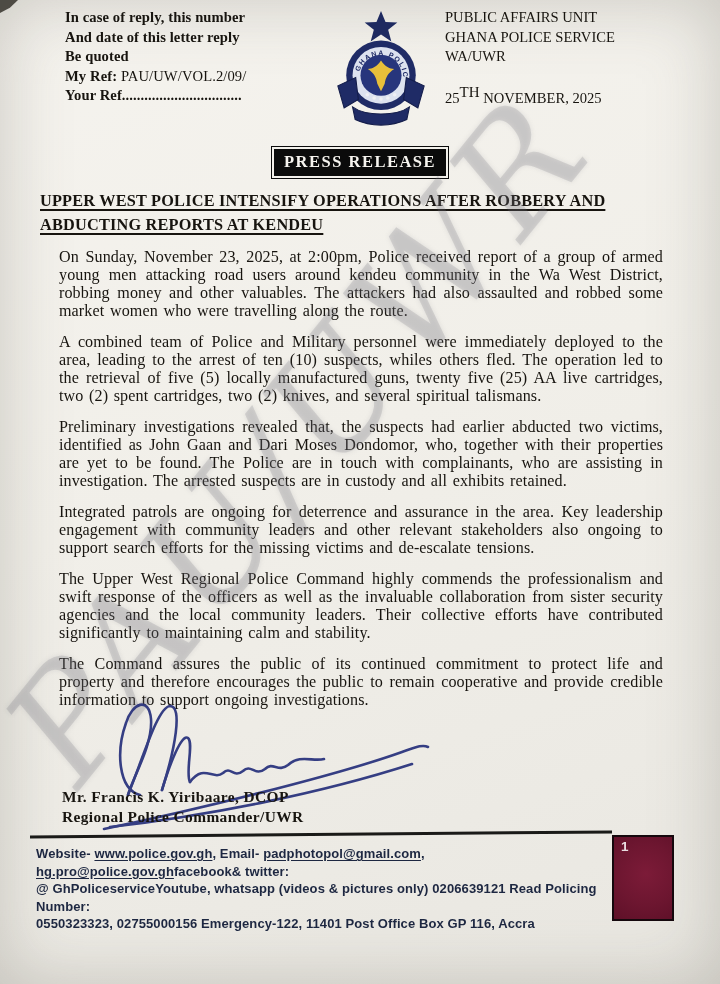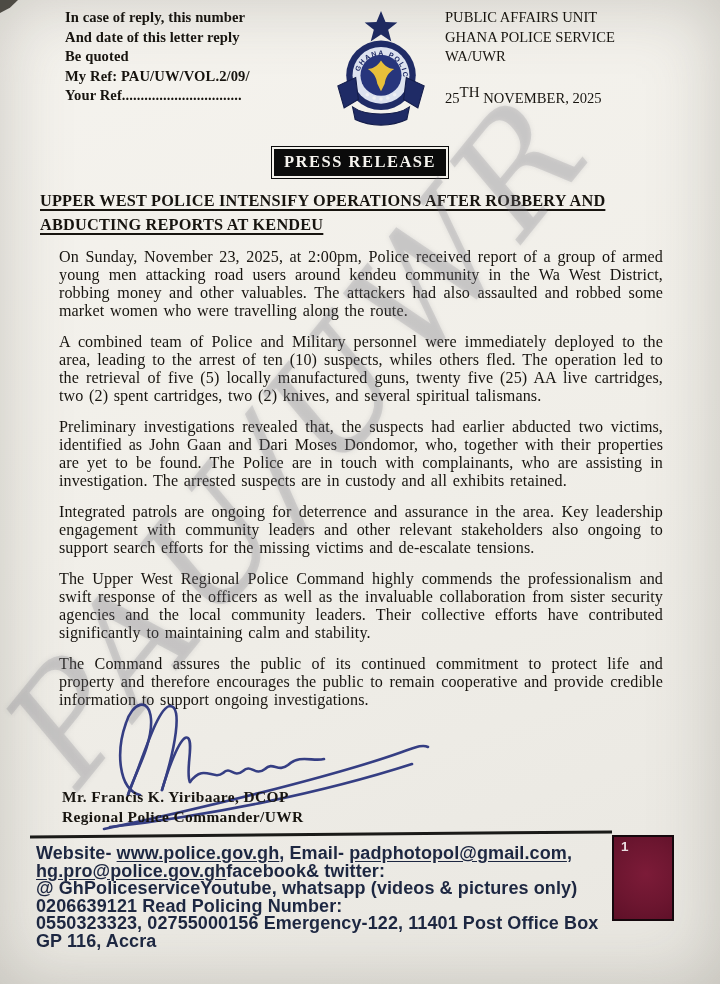--- a/index.html
+++ b/index.html
@@ -14,21 +14,21 @@
     clip-path:polygon(0 0,100% 0,55% 60%,0 100%);opacity:.85;}
   .watermark{
     position:absolute;left:-28px;top:705px;transform:rotate(-51deg);transform-origin:0 0;
     font:italic 400 148px "DejaVu Serif",serif;color:rgba(108,110,118,.20);
     letter-spacing:10px;white-space:nowrap;pointer-events:none;text-shadow:0 0 5px rgba(108,110,118,.15);
   }
   
   .header{position:relative;display:flex;justify-content:center;padding:8px 36px 0 40px;}
   .ref-block{width:252px;font-size:14.6px;line-height:19.5px;font-weight:700;letter-spacing:.1px;}
   .ref-line{white-space:nowrap;}
-  .ref-strong{font-weight:700;margin-top:29px;}
+  .ref-strong{font-weight:400;margin-top:29px;}
   .logo-wrap{width:128px;margin-top:2px;flex:0 0 auto;}
   .unit-block{width:214px;font-size:14.6px;line-height:19.5px;font-weight:400;}
   .date-line{margin-top:16px;white-space:nowrap;}
   .date-line sup{font-size:15px;}
   
   .badge-row{text-align:center;margin-top:17px;}
   .press-badge{
     display:inline-block;background:#0b0b0b;color:#f6f4ef;
     font-weight:800;font-size:16.5px;letter-spacing:1.5px;
     padding:2px 9px 3px 9px;border:1px solid #0b0b0b;outline:1px solid #0b0b0b;outline-offset:2px;
@@ -40,21 +40,21 @@
   .body-text{margin-top:11px;padding:0 57px 0 59px;}
   .body-text p{margin:0 0 13px 0;font-size:16.1px;line-height:18px;text-align:justify;letter-spacing:.1px;word-spacing:1.5px;}
   
   .sig-svg{position:absolute;left:70px;top:693px;width:400px;height:142px;}
   .sig-name{position:absolute;left:62px;top:787px;font-weight:800;font-size:15.4px;line-height:19.5px;letter-spacing:.4px;}
   
   .foot-rule{position:absolute;left:30px;top:833px;width:582px;height:3px;background:#1a1a18;transform:rotate(-0.5deg);}
   .footer-text{
     position:absolute;left:36px;top:845px;width:566px;
     font-family:"Liberation Sans","DejaVu Sans",sans-serif;font-weight:700;
-    font-size:18px;line-height:17.6px;color:#1d2741;letter-spacing:.1px;
+    font-size:13px;line-height:17.6px;color:#1d2741;letter-spacing:.1px;
   }
   .footer-text .lnk{text-decoration:underline;text-underline-offset:2px;}
   .page-num-block{
     position:absolute;left:612px;top:835px;width:62px;height:86px;
     background:radial-gradient(circle at 55% 45%, #7c1b38 0%, #6d1630 55%, #5e1028 100%);
     border:2px solid #15080d;box-sizing:border-box;
   }
   .page-num{color:#e8dce0;font-family:"Liberation Sans",sans-serif;font-weight:800;font-size:13.5px;padding:2px 0 0 7px;}
 </style>
 </head>

